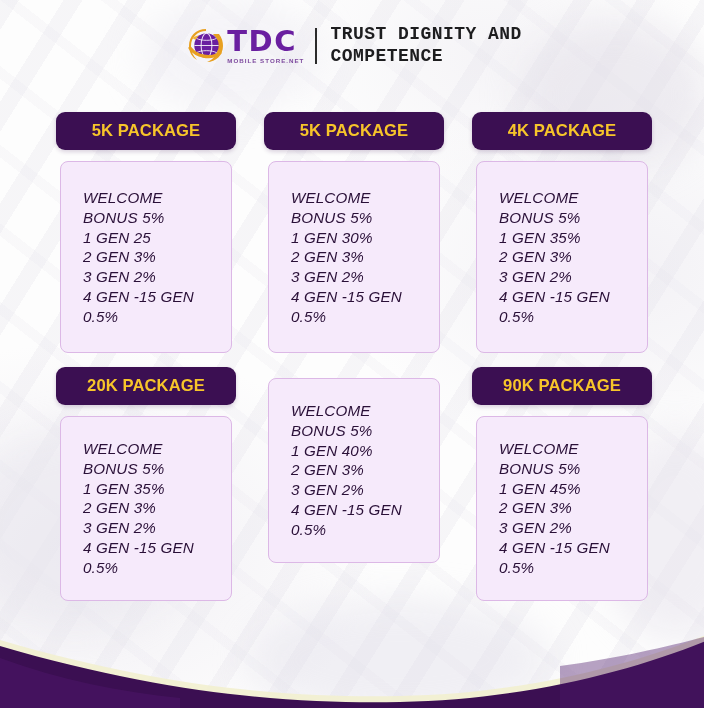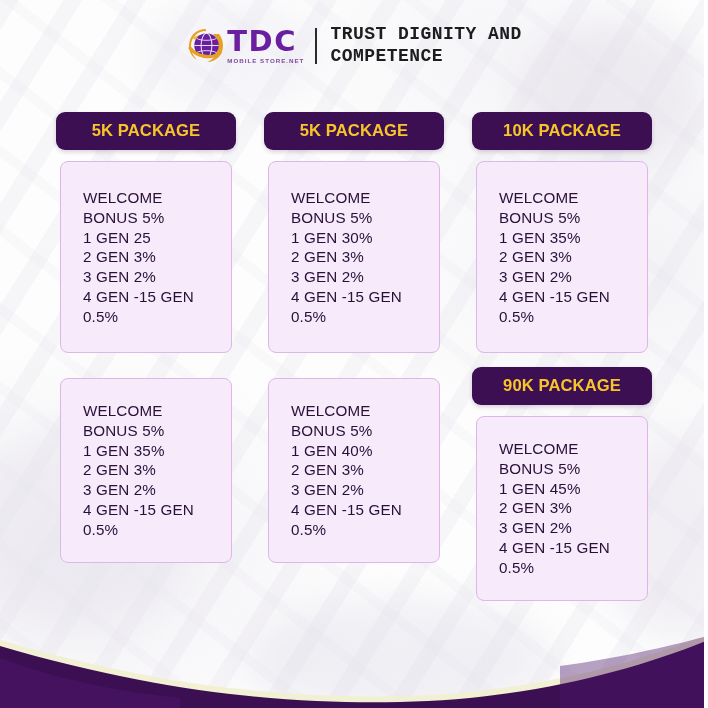--- a/index.html
+++ b/index.html
@@ -149,20 +149,21 @@
     box-sizing: border-box;
   }
   .pkg-lines {
     color: #2a1038;
     font-size: 15.2px;
     font-weight: 500;
     line-height: 1.30;
     letter-spacing: 0.15px;
     font-family: "Liberation Sans", sans-serif;
     white-space: pre-line;
+    font-style: italic;
   }
   
   .row2 .pkg-body {
     min-height: 185px;
     padding-top: 22px;
   }
 
   
   .bottom-wave {
     position: absolute;
@@ -242,33 +243,34 @@
 BONUS 5%
 1 GEN 30%
 2 GEN 3%
 3 GEN 2%
 4 GEN -15 GEN
 0.5%</div>
       </div>
     </div>
 
     <div class="package row1">
-      <div class="pkg-badge">10K PACKAGE</div>
+      <div class="pkg-badge">4K PACKAGE</div>
       <div class="pkg-body">
         <div class="pkg-lines">WELCOME
 BONUS 5%
 1 GEN 35%
 2 GEN 3%
 3 GEN 2%
 4 GEN -15 GEN
 0.5%</div>
       </div>
     </div>
 
     <div class="package row2">
+      <div class="pkg-badge">20K PACKAGE</div>
       <div class="pkg-body">
         <div class="pkg-lines">WELCOME
 BONUS 5%
 1 GEN 35%
 2 GEN 3%
 3 GEN 2%
 4 GEN -15 GEN
 0.5%</div>
       </div>
     </div>

